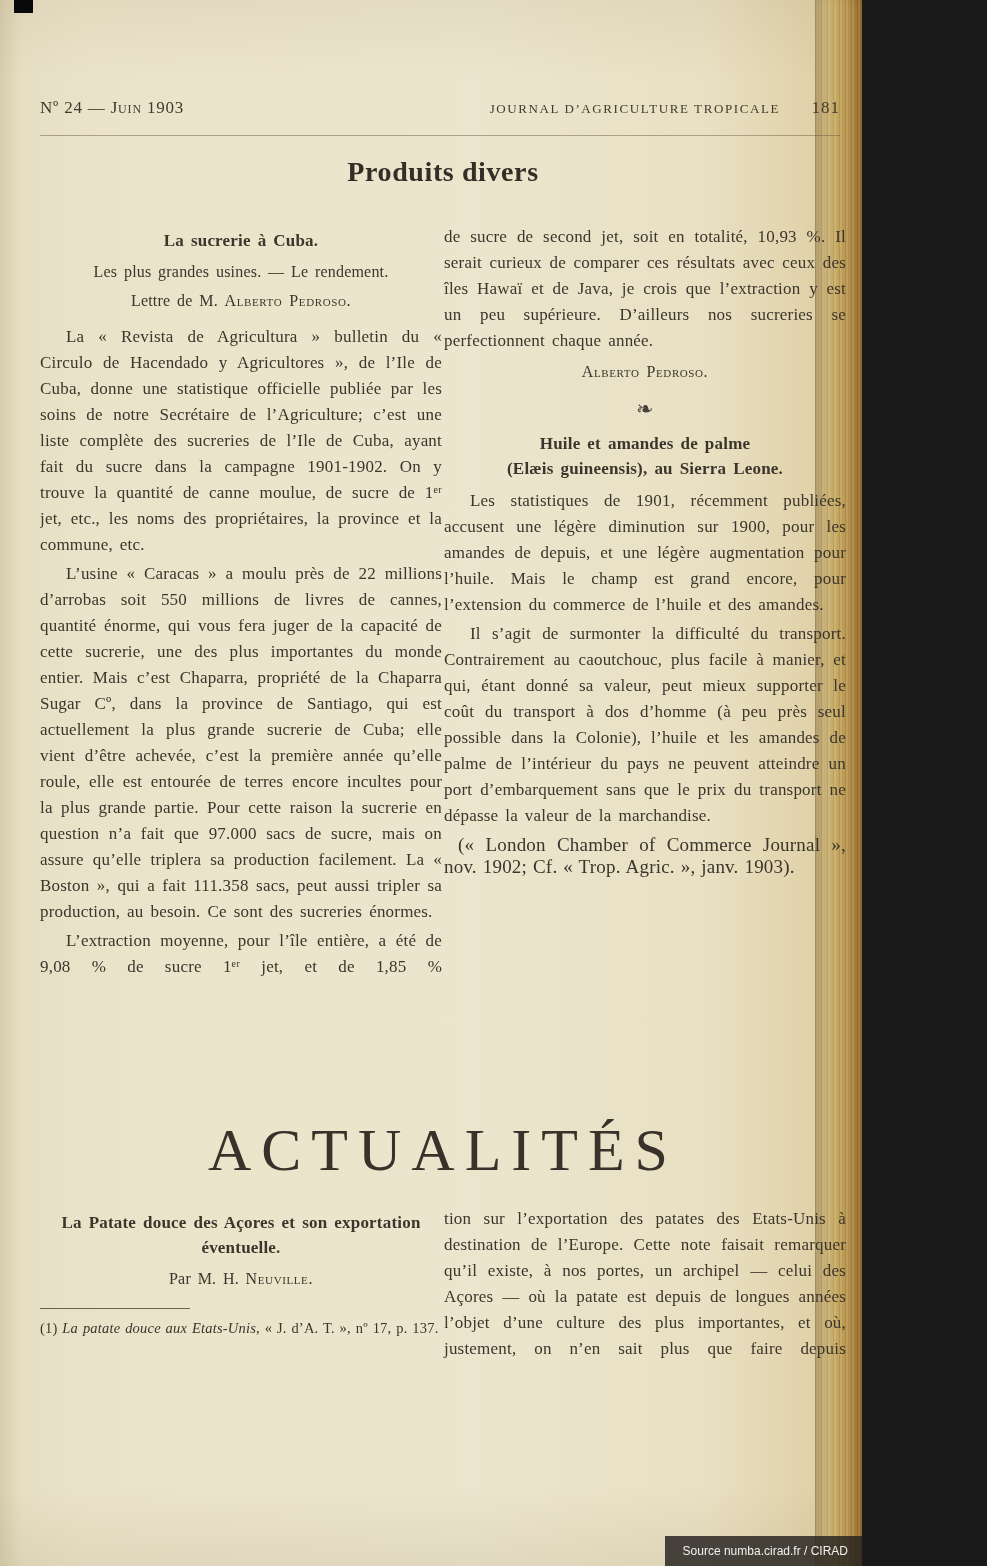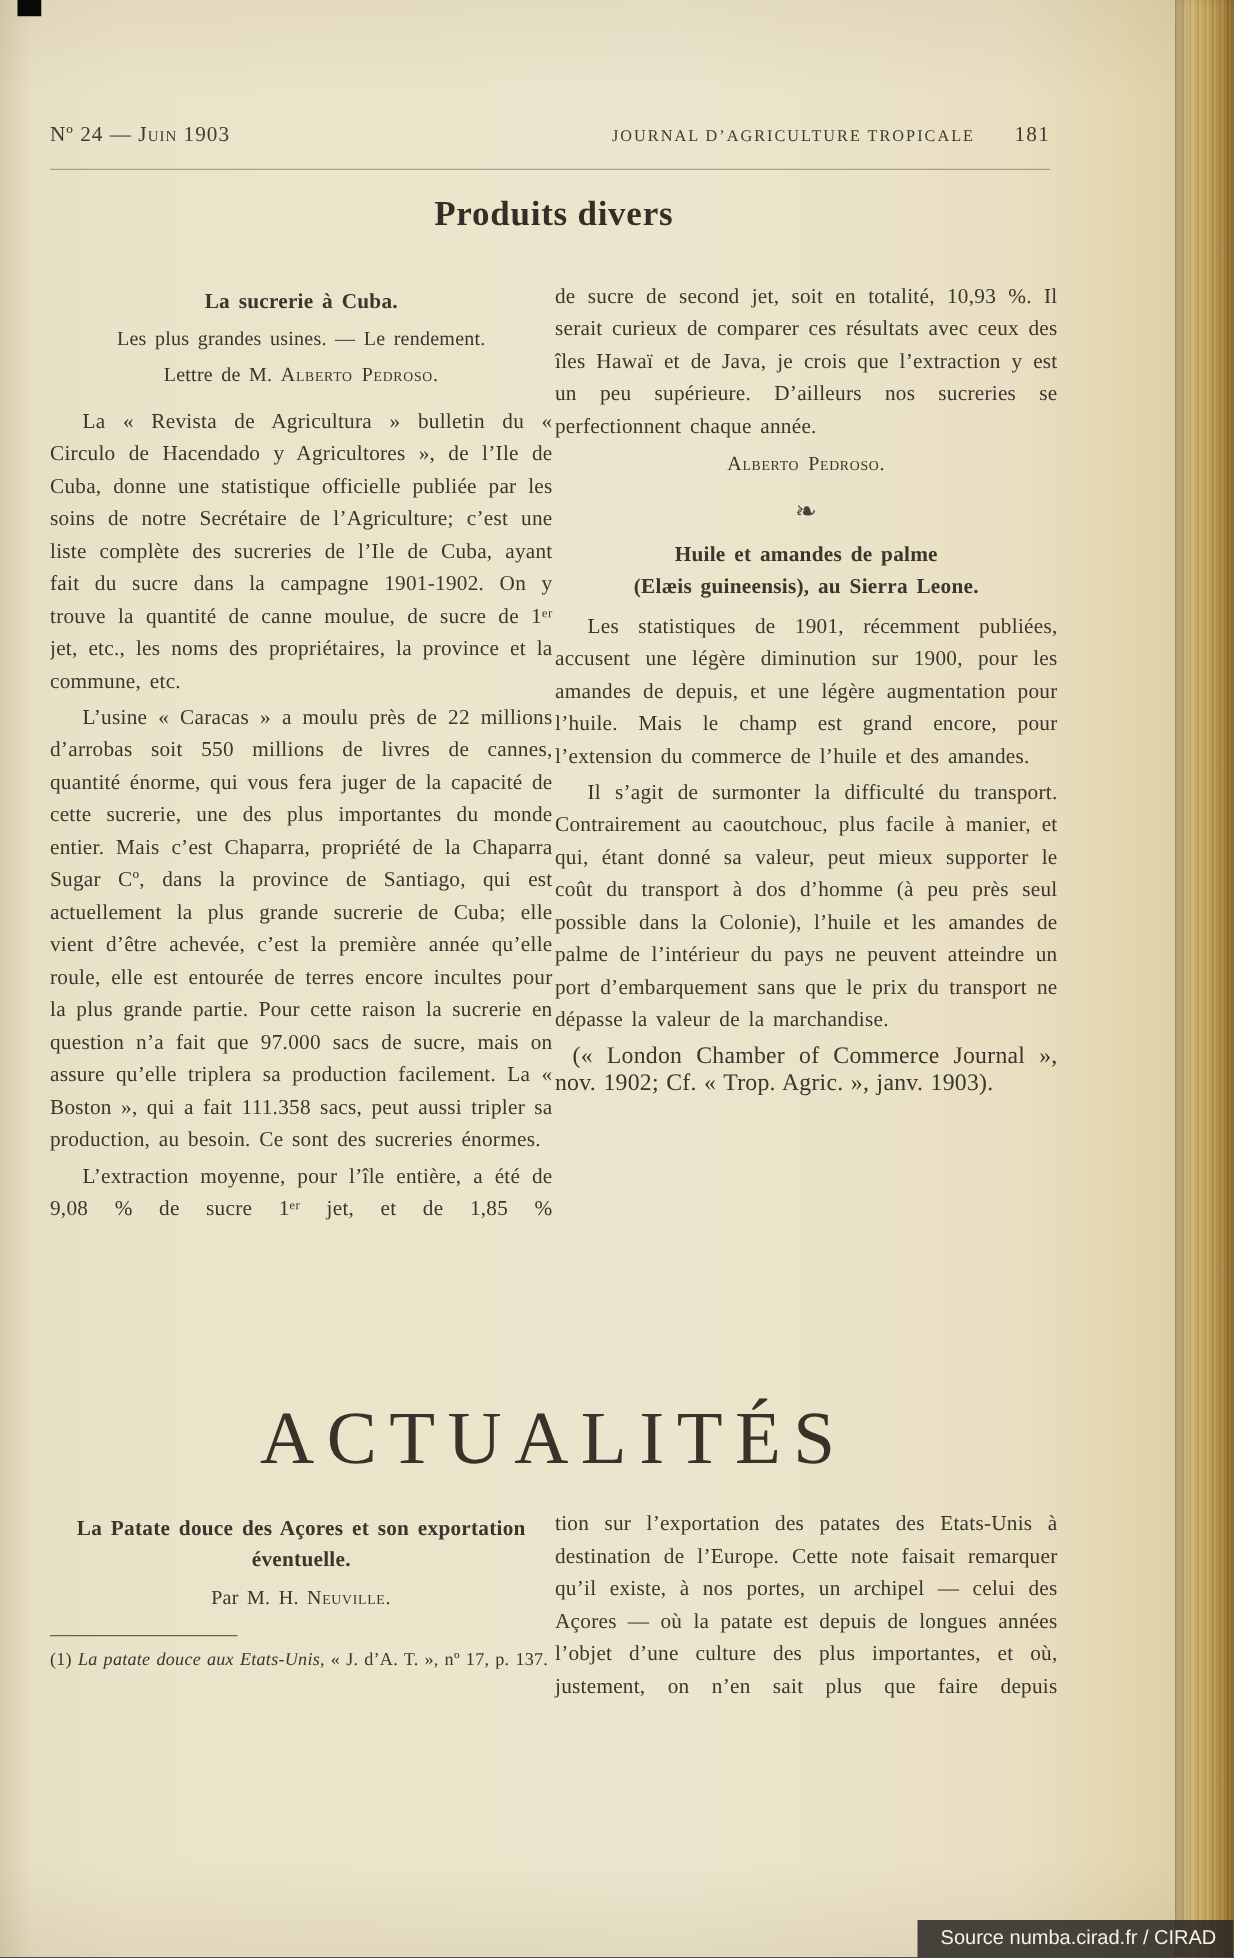--- a/index.html
+++ b/index.html
@@ -1,18 +1,18 @@
 <!DOCTYPE html>
 <html><head>
 <meta charset="utf-8">
 <style>
   html, body { margin: 0; padding: 0; background: #1a1a1a; }
   .page {
     position: relative;
-    width: 987px;
+    width: 862px;
     height: 1566px;
     overflow: hidden;
     font-family: "Liberation Serif", "DejaVu Serif", serif;
     color: #3b352c;
     background:
       linear-gradient(180deg, rgba(110,92,55,0.07) 0%, rgba(0,0,0,0) 5%, rgba(0,0,0,0) 95%, rgba(110,92,55,0.09) 100%),
       linear-gradient(90deg, #d8cdab 0%, #e7dfc4 2.5%, #ebe3c9 10%, #ece5cd 55%, #e9e0c3 82%, #e2d5ae 92%, #d9c89a 100%);
   }
   
   .edge-band {
@@ -65,21 +65,21 @@
     font-family: Liberation Serif, serif;
     font-size: 60px; letter-spacing: 10px; color: #38322a;
   }
 
   .credit-bar {
     position: absolute; right: 0; bottom: 0; height: 30px; line-height: 30px;
     padding: 0 14px 0 18px;
     background: rgba(35,33,31,0.82);
     color: #f1f1ef;
     font-family: "Liberation Sans", "DejaVu Sans", sans-serif;
-    font-size: 16px;
+    font-size: 12px;
   }
 </style>
 </head>
 <body>
 
 <div class="page">
 
   <div class="scan-notch"></div>
   <div class="edge-band"></div>
 

